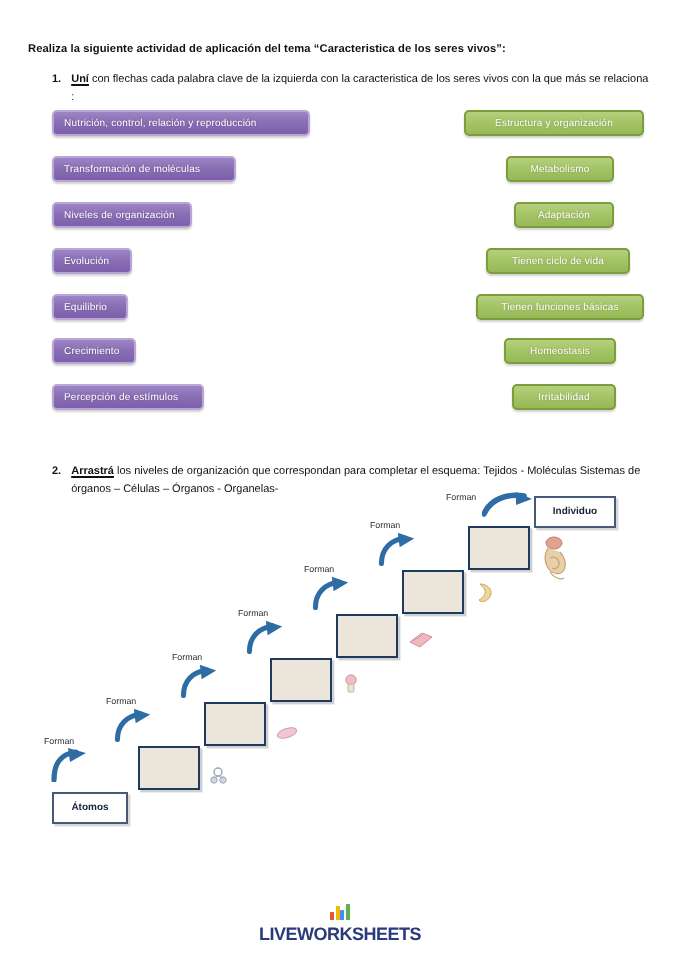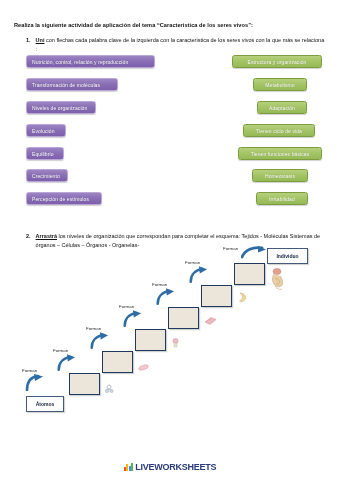--- a/index.html
+++ b/index.html
@@ -132,20 +132,21 @@
   
   .footer {
     position: absolute;
     left: 0;
     bottom: 8px;
     width: 340px;
     display: flex;
     align-items: center;
     justify-content: center;
     gap: 2px;
+    flex-direction: column;
   }
   .lw-bars {
     display: flex;
     align-items: flex-end;
     gap: 0.8px;
     height: 8px;
   }
   .lw-bars i {
     display: block;
     width: 1.8px;

